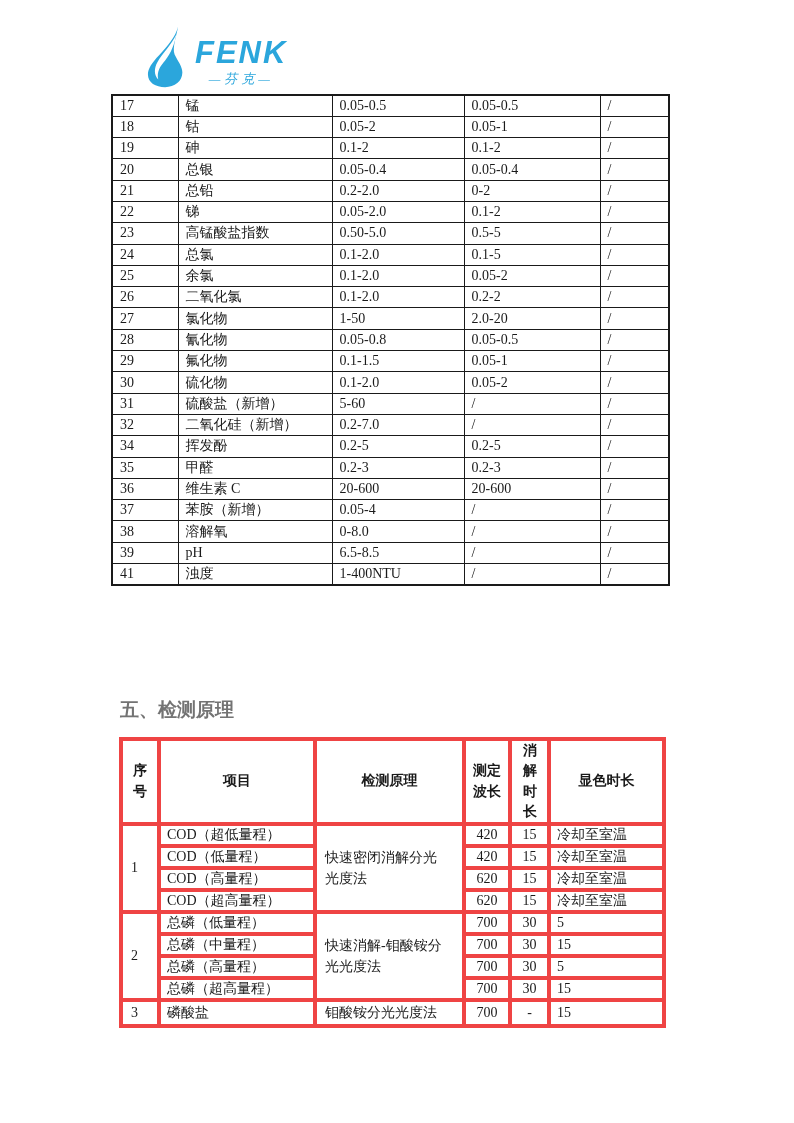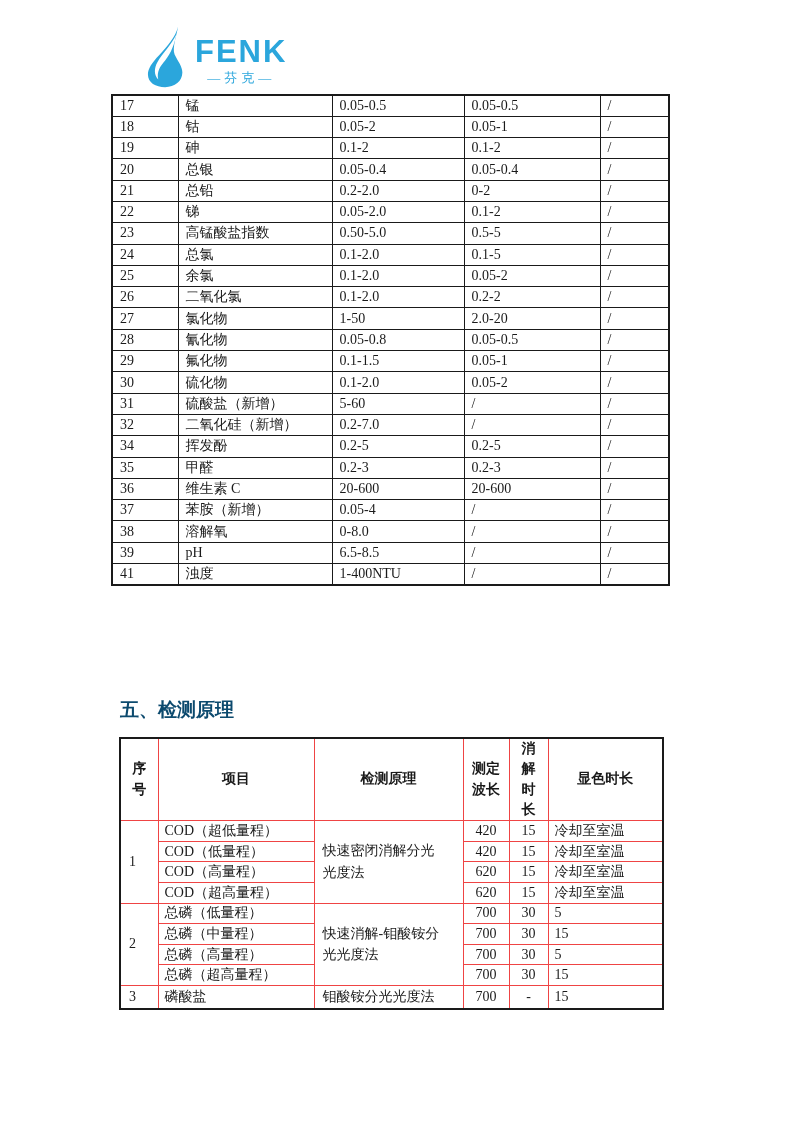--- a/index.html
+++ b/index.html
@@ -4,21 +4,21 @@
 <style>
   * { box-sizing: border-box; }
   html,body { margin:0; padding:0; background:#e8e8e8; }
   .page {
     position:relative; width:794px; height:1123px; margin:0 auto;
     background:#ffffff; color:#1a1a1a;
     font-family:"Liberation Serif", serif;
     overflow:hidden;
   }
   
-  .logo { position:absolute; left:142px; top:26px; display:flex; align-items:center; }
+  .logo { position:absolute; left:142px; top:26px; display:flex; align-items:flex-end;font-style:italic; }
   .logo-mark { width:48px; height:62px; }
   .logo-right { margin-left:5px; padding-top:8px; }
   .brand {
     font-family:"Liberation Sans", sans-serif; font-weight:bold;
     font-size:31px; line-height:1; letter-spacing:2px; color:#2ba6dc;
   }
   .brand-sub {
     font-size:13px; color:#2ba6dc; letter-spacing:4px;
     text-align:center; margin-top:2px;
   }
@@ -29,28 +29,28 @@
     font-size:14px; border:2px solid #1a1a1a;
   }
   .t1 td {
     border:1px solid #1a1a1a; height:21.3px; padding:0 2px 0 7px;
     vertical-align:middle; white-space:nowrap; overflow:hidden;
   }
   
   .section-heading {
     position:absolute; left:120px; top:697px; margin:0;
     font-family:"Liberation Sans", sans-serif; font-weight:bold;
-    font-size:19px; color:#0c4a6e;
+    font-size:19px; color:#737373;
   }
   
   .t2 {
     position:absolute; left:119px; top:737px; width:543px;
     font-size:14px; border:2px solid #1a1a1a;
   }
-  .t2 th, .t2 td { border:1px solid #ef4444; vertical-align:middle; }
+  .t2 th, .t2 td { border:4px solid #ef4444; vertical-align:middle; }
   .t2 th {
     height:78px; font-weight:bold; text-align:center;
     word-break:break-all; padding:0 6px; line-height:1.45;
   }
   .t2 th.h-digestion { padding:0 11px; }
   .t2 td { height:20.6px; padding:0 2px 0 6px; }
   .t2 td.c2-no { padding-left:8px; }
   .t2 td.c2-wl, .t2 td.c2-dg { text-align:center; padding:0; }
   .t2 td.c2-pr { padding:0 4px 0 8px; line-height:1.55; }
   .principle-text { display:inline-block; max-width:120px; word-break:break-all; }

